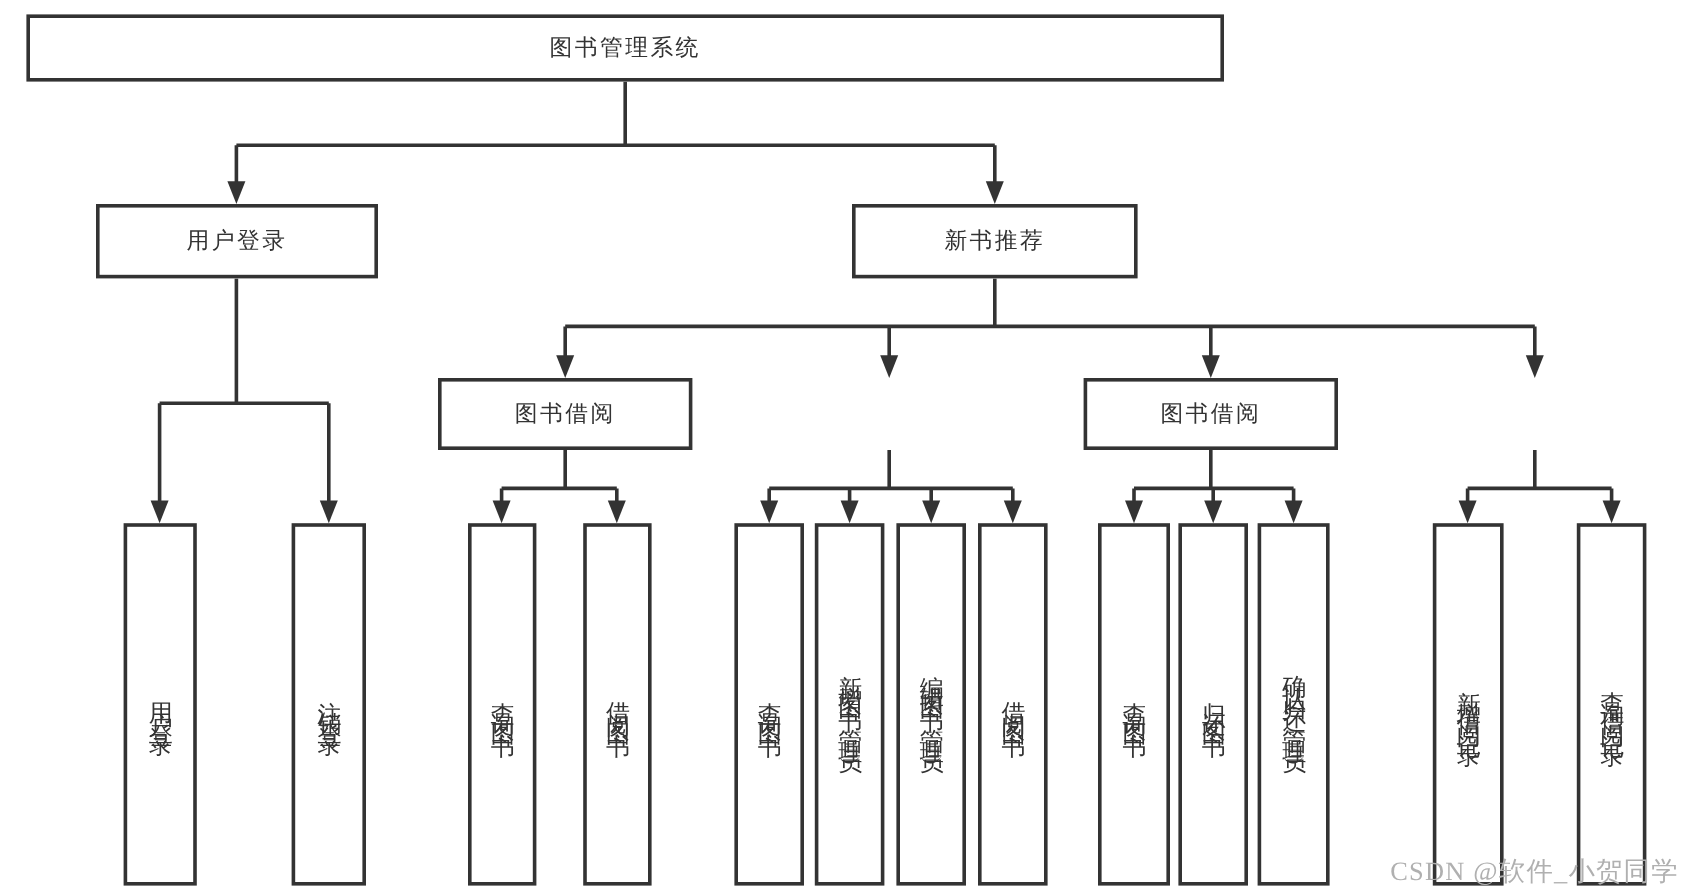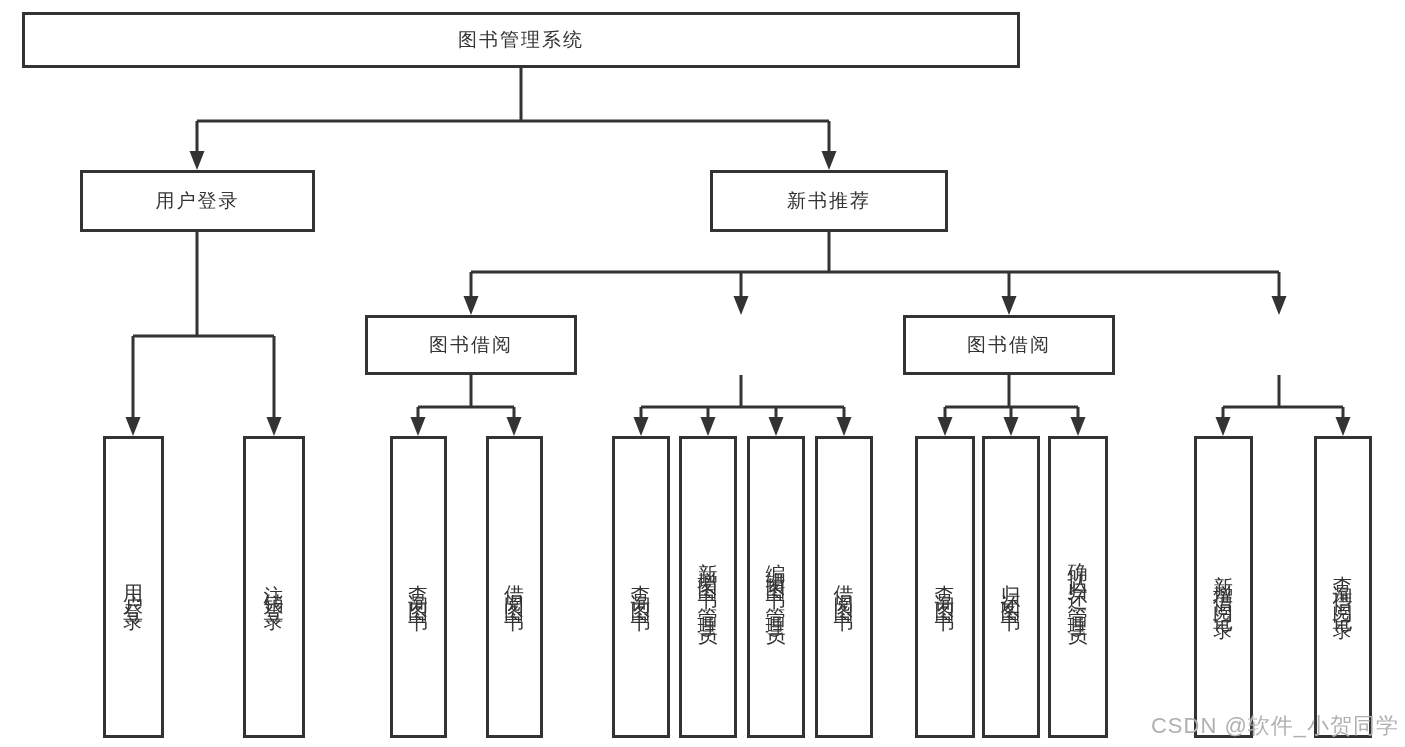--- a/index.html
+++ b/index.html
@@ -48,20 +48,21 @@
     white-space: nowrap;
   }
   .watermark {
     position: absolute;
     right: 6px; top: 711px;
     font-size: 22px;
     letter-spacing: 1px;
     color: var(--watermark-color, #b0b0b0);
     z-index: 10;
     white-space: nowrap;
+    font-family: Liberation Serif, serif;
   }
 </style>
 </head>
 <body>
 
 <div class="canvas">
 
   <svg class="connectors" viewBox="0 0 1405 747" width="1405" height="747" aria-hidden="true">
 
     <path d="M521 68 V121 M197 121 H829 M197 121 V153 M829 121 V153" stroke="currentColor" stroke-width="3" fill="none"></path>

